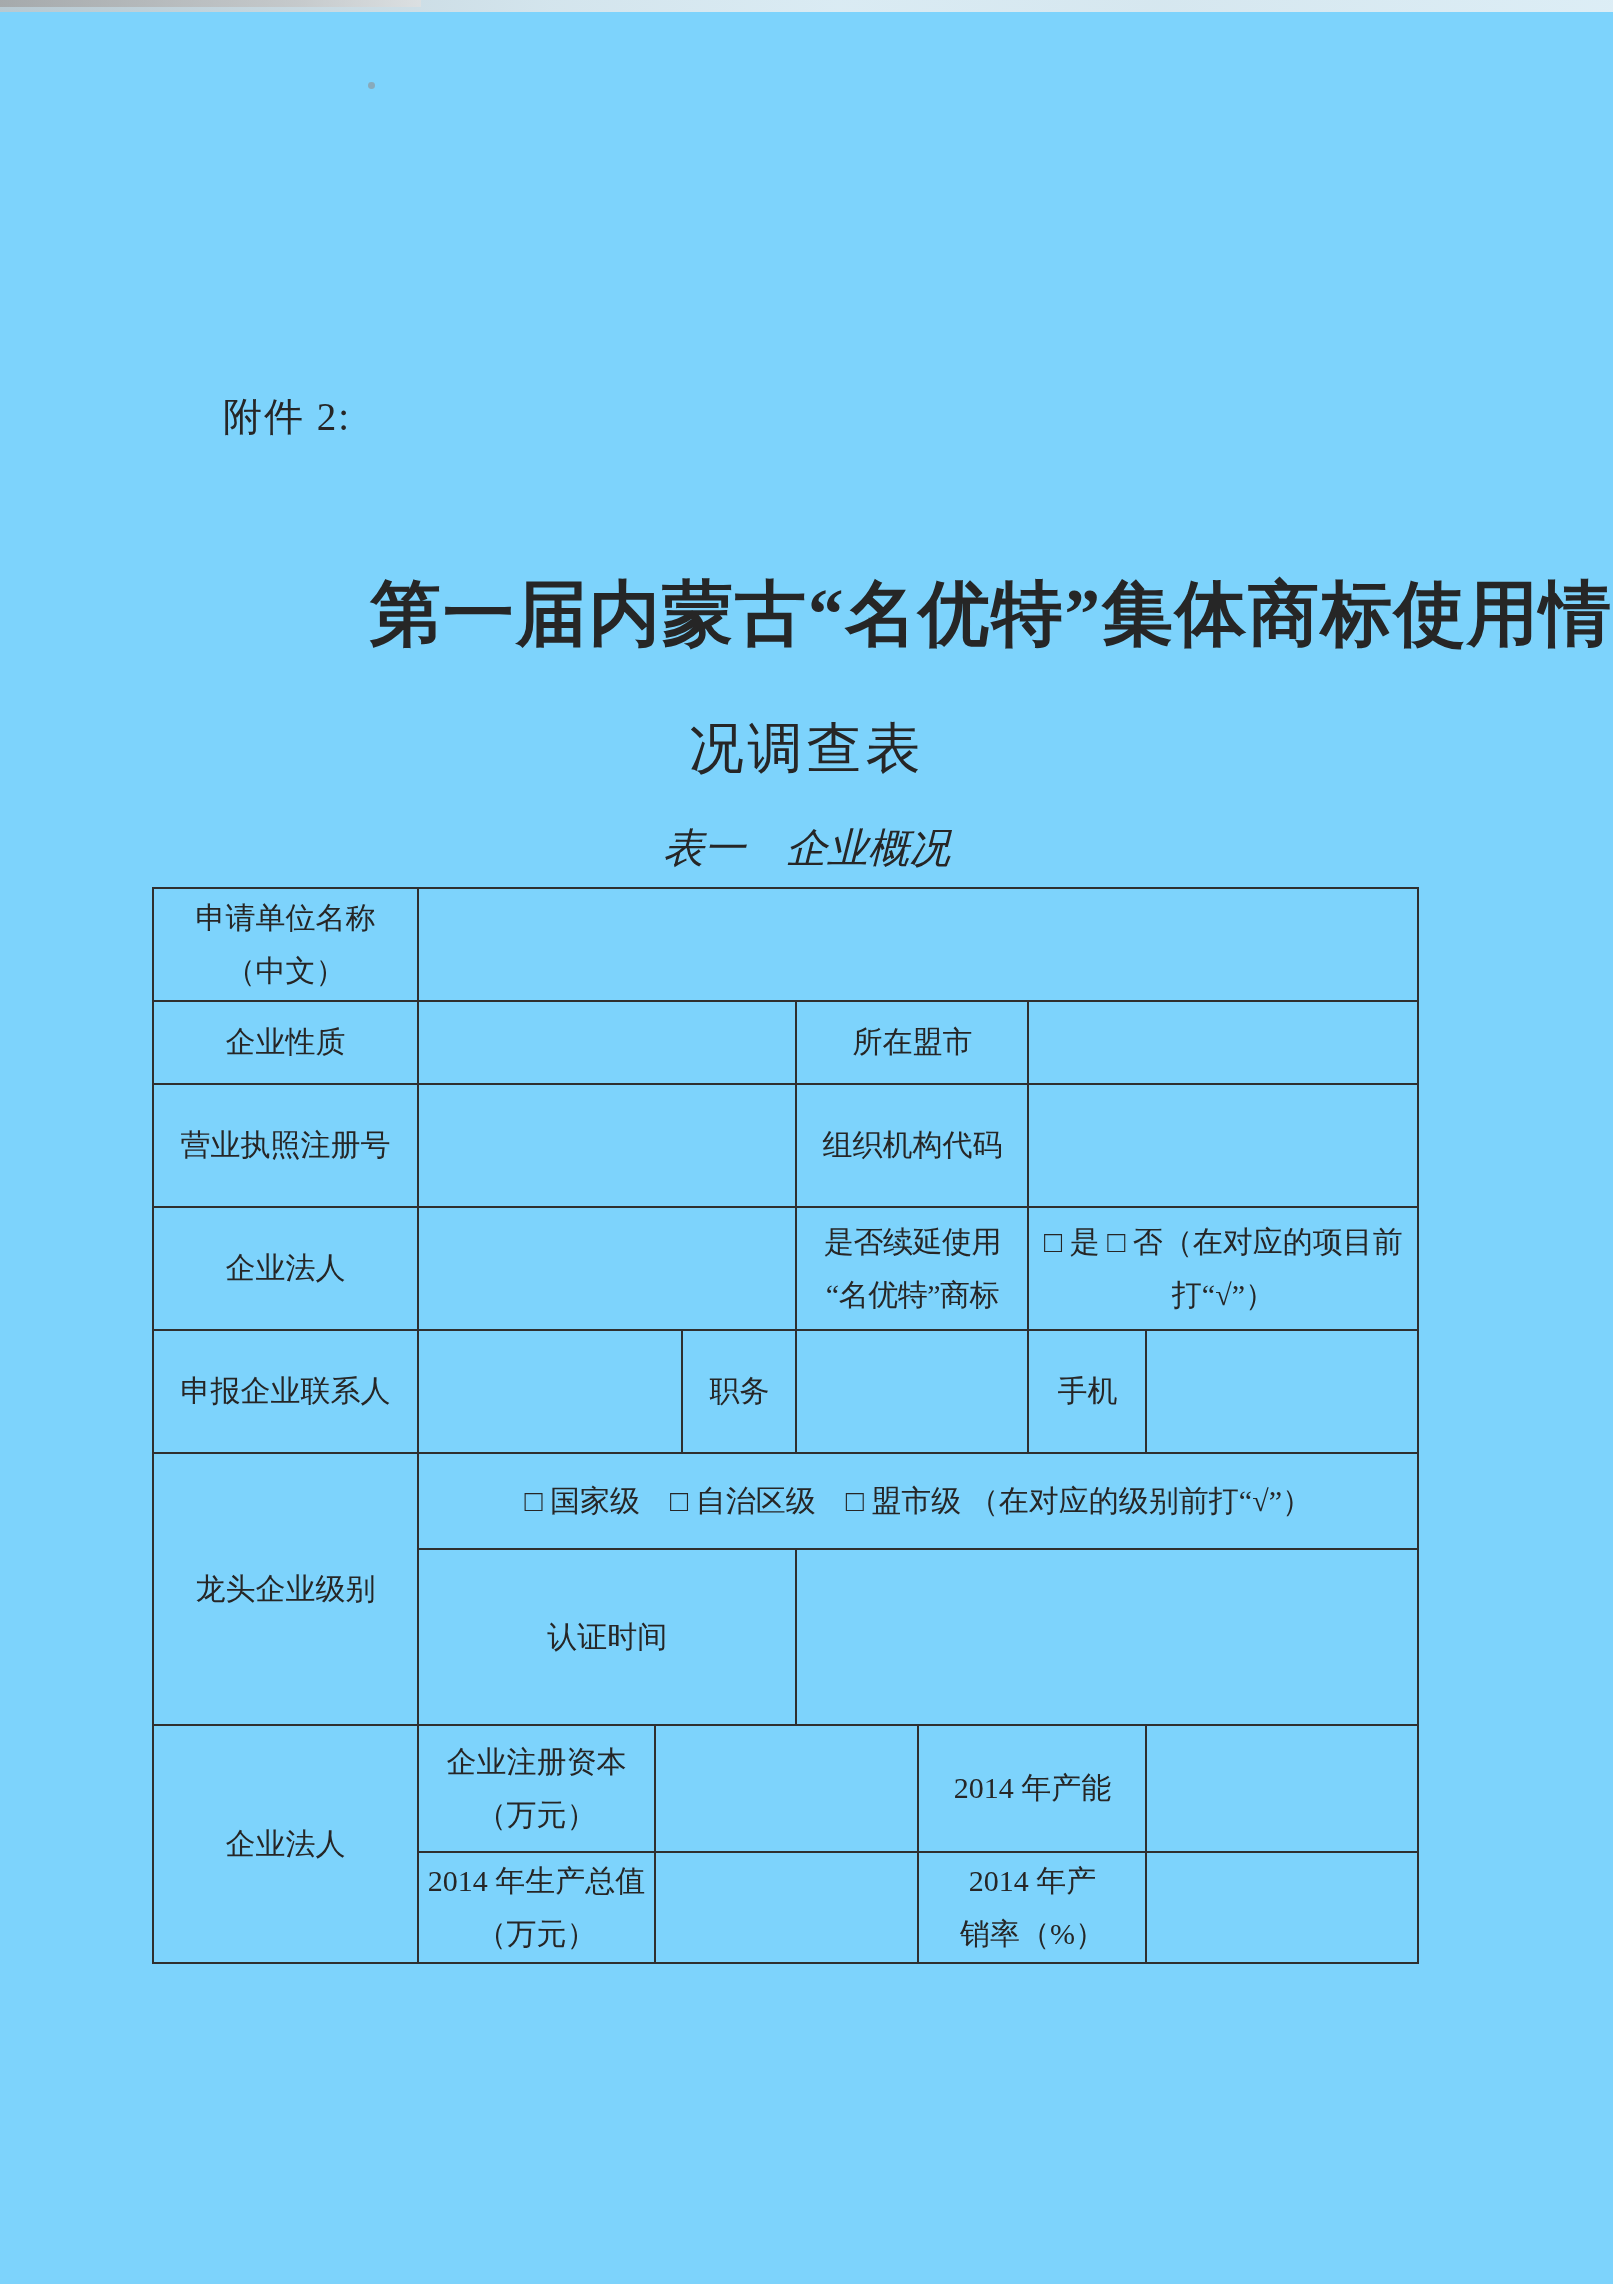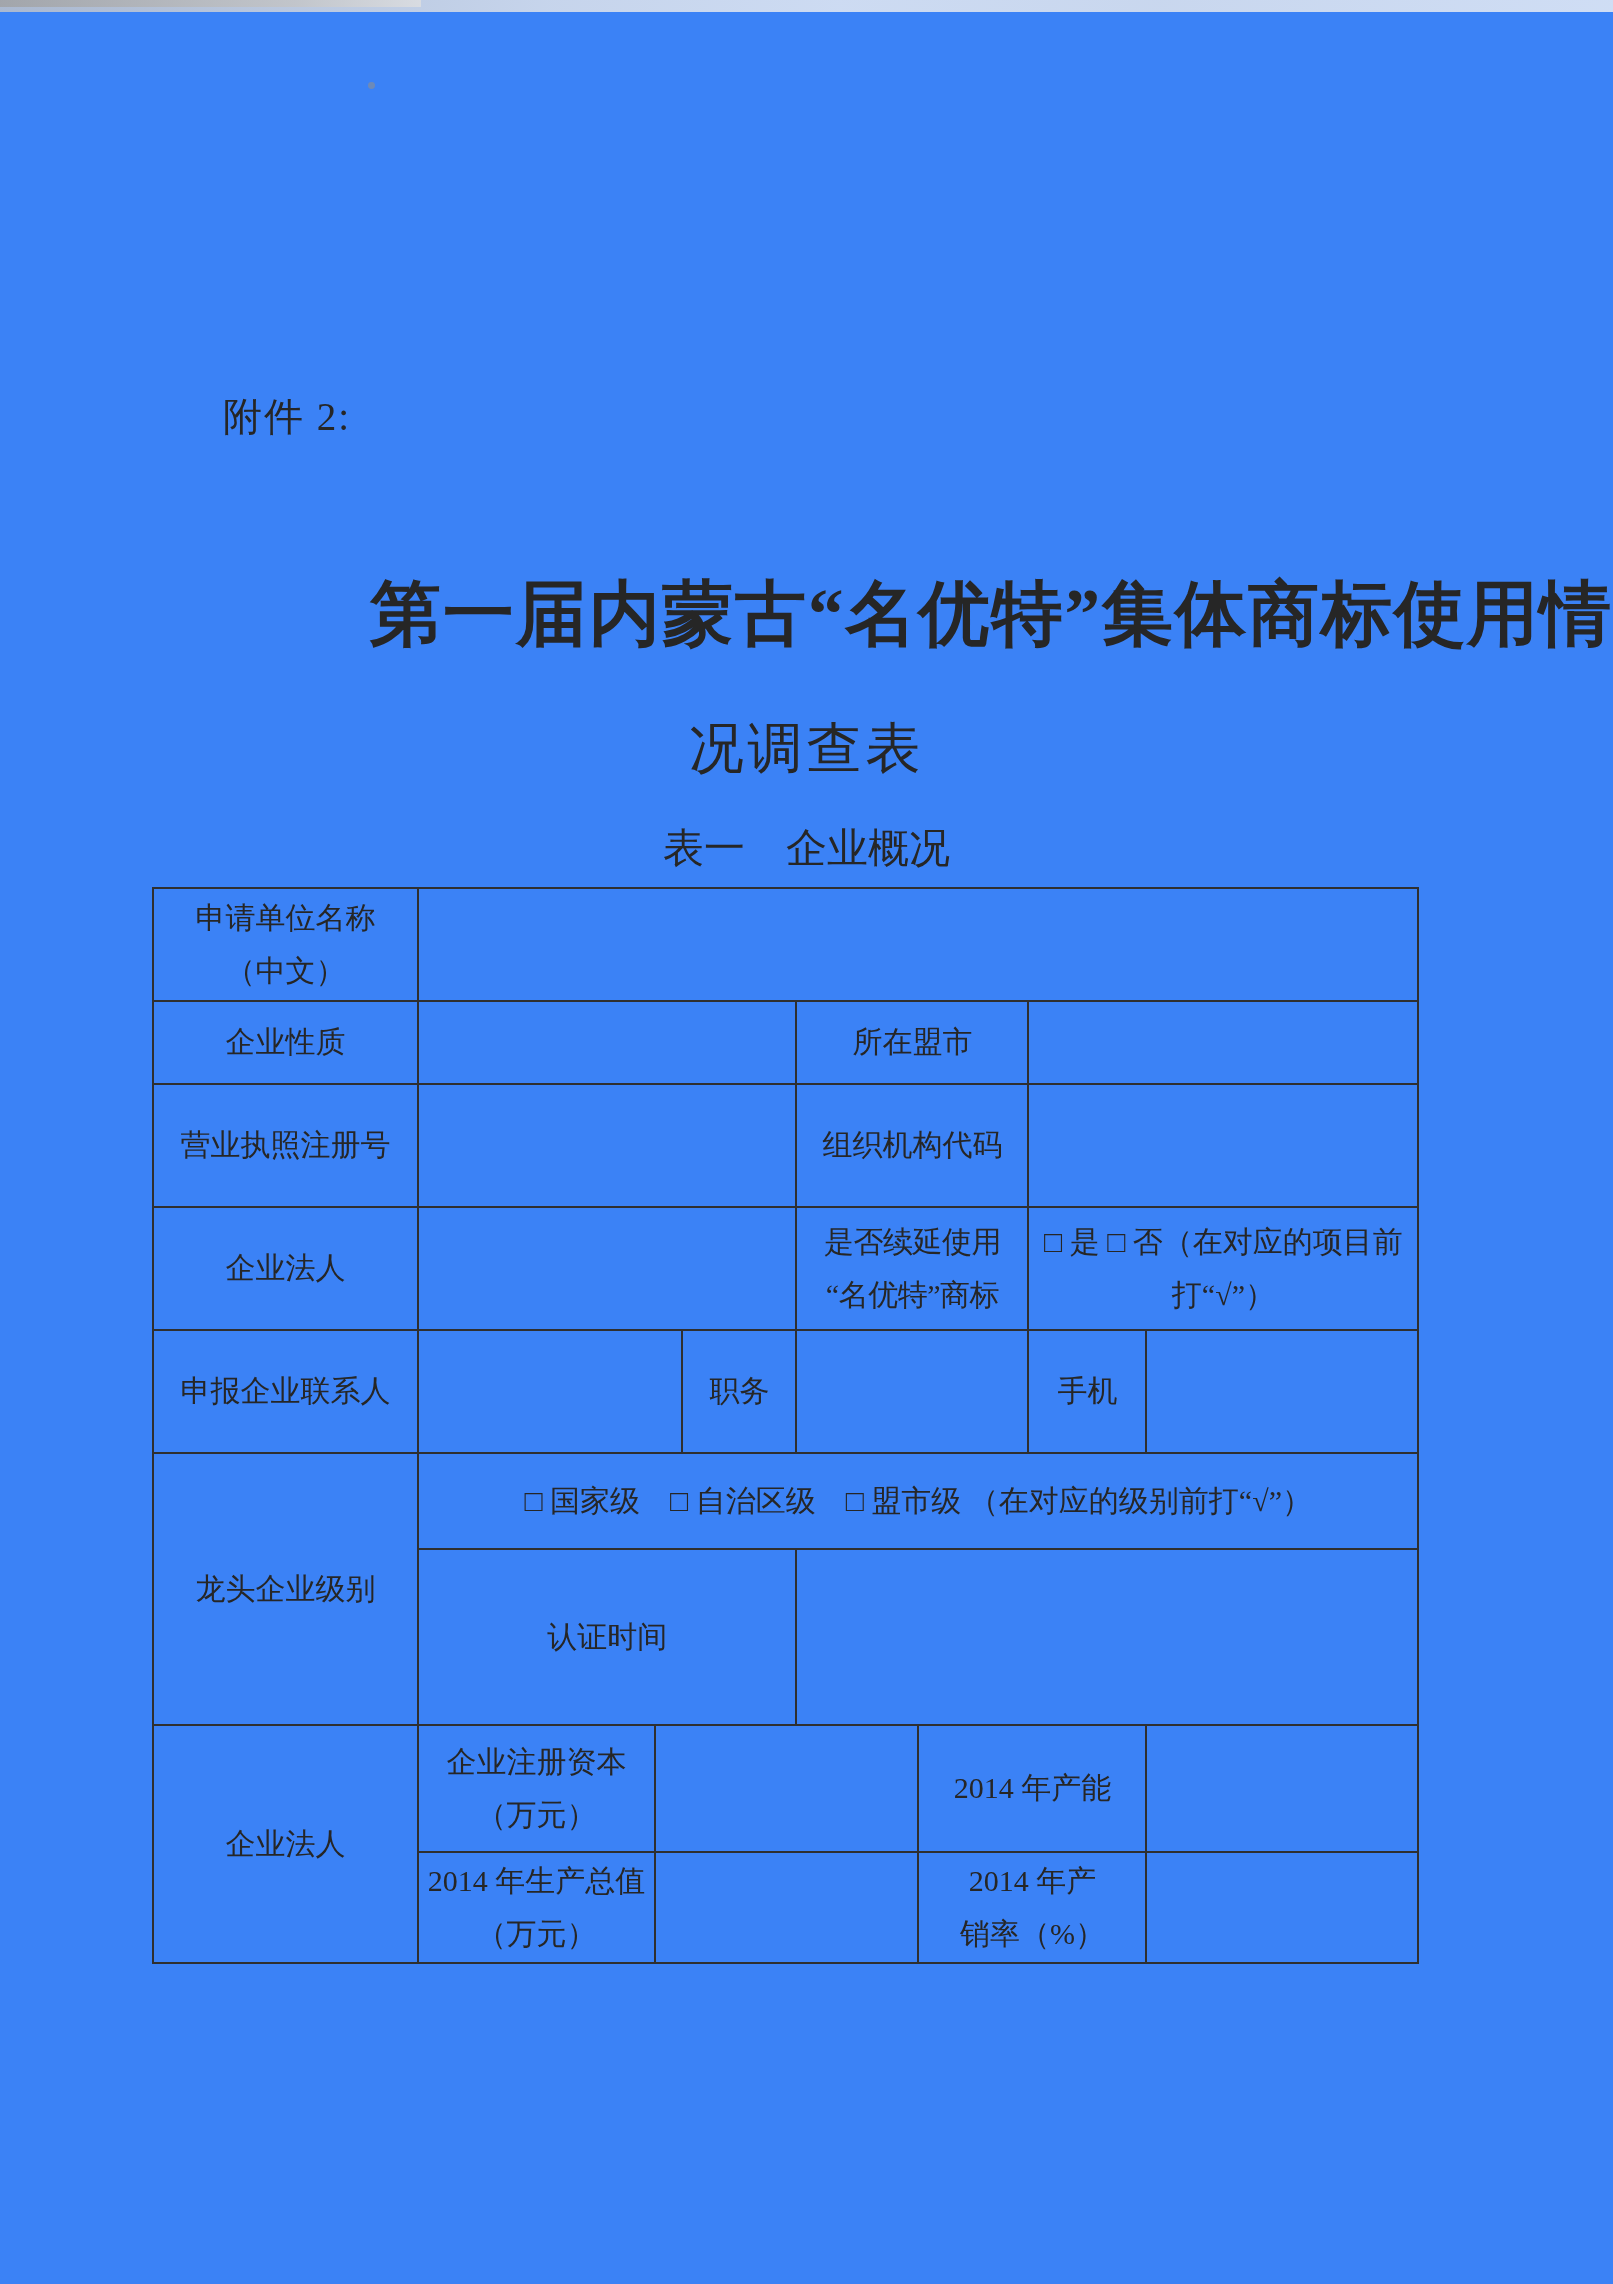--- a/index.html
+++ b/index.html
@@ -1,20 +1,20 @@
 <!DOCTYPE html>
 <html><head>
 <meta charset="utf-8">
 <style>
   html,body { margin:0; padding:0; background:#888; }
   .page {
     position:relative;
     width:1613px; height:2285px;
     margin:0 auto;
-    background:#3b82f6;
+    background:#7dd3fc;
     font-family:"Liberation Serif","DejaVu Serif",serif;
     color:#262626;
     overflow:hidden;
   }
   
   .scan-band {
     position:absolute; top:0; left:0; width:100%; height:11.8px;
     background:linear-gradient(90deg,#c6c6c6 0%,#d9d9d9 18%,#e9e9e9 34%,#f1f1f1 52%,#ececec 72%,#f4f4f4 100%);
     opacity:0.8;
   }
@@ -34,21 +34,21 @@
   .title-line1 {
     position:absolute; left:0; width:100%; top:567px;
     text-align:right; font-size:71px; font-weight:bold; letter-spacing:2px;
   }
   .title-line2 {
     position:absolute; left:0; width:100%; top:712px;
     text-align:center; font-size:55px; font-weight:normal; letter-spacing:3.9px;
   }
   .caption {
     position:absolute; left:0; width:100%; top:821px;
-    text-align:center; font-size:41px;
+    text-align:center; font-size:41px;font-style:italic;
   }
   table.form {
     position:absolute; left:152px; top:887px;
     border-collapse:collapse; table-layout:fixed;
     width:1263px;
   }
   table.form td {
     border:2px solid #2f2f2f;
     text-align:center; vertical-align:middle;
     font-size:30px; line-height:1.75;

